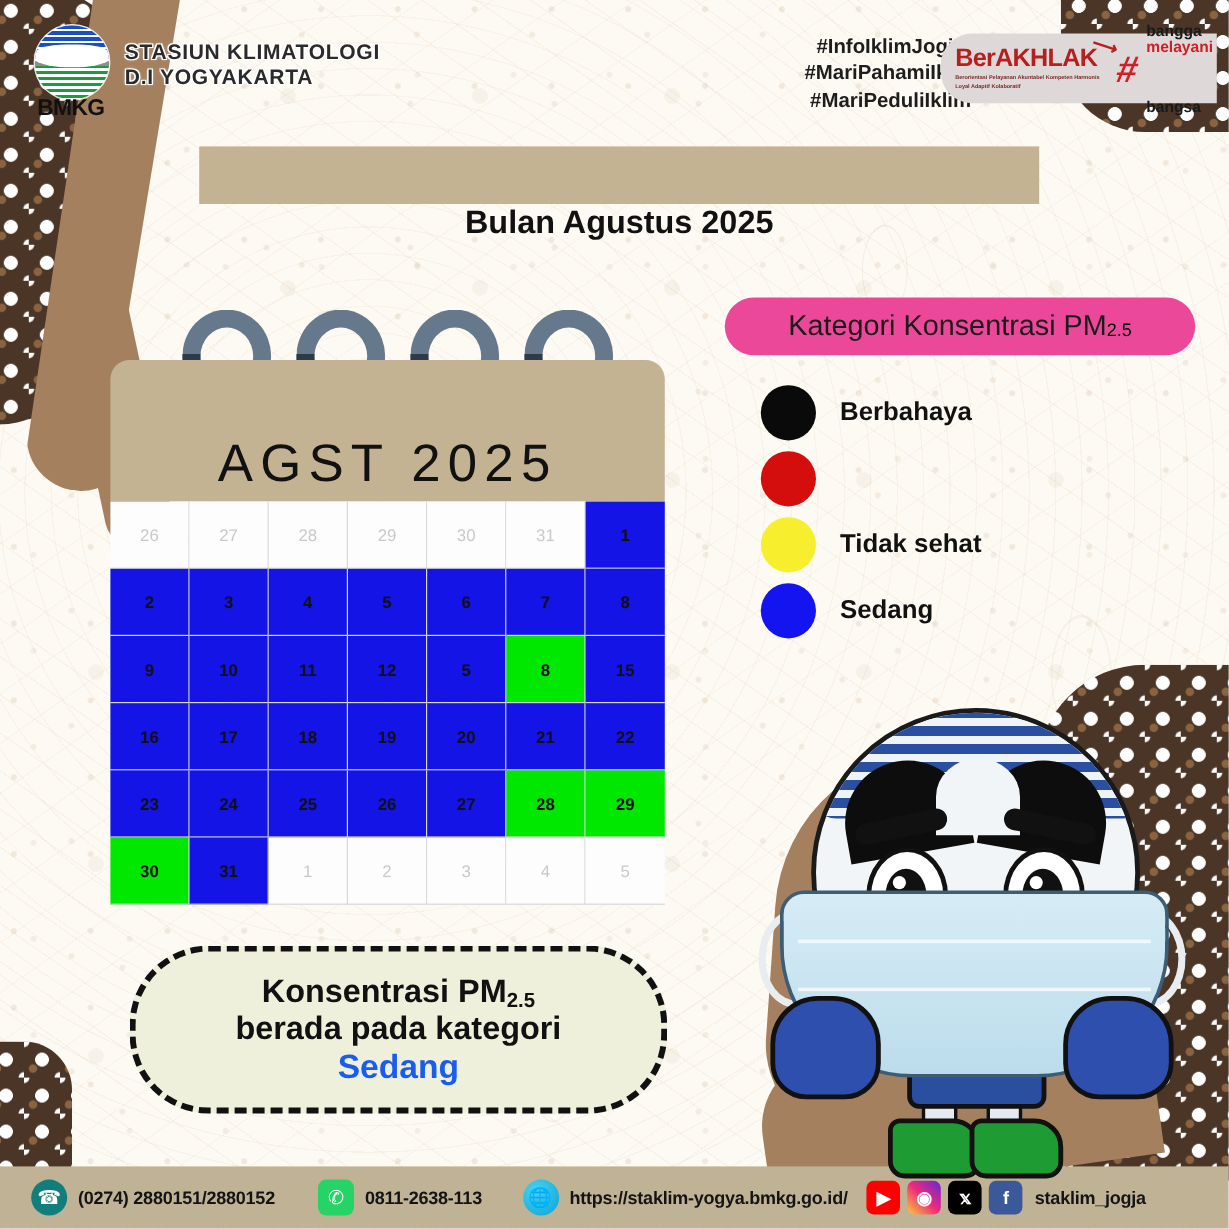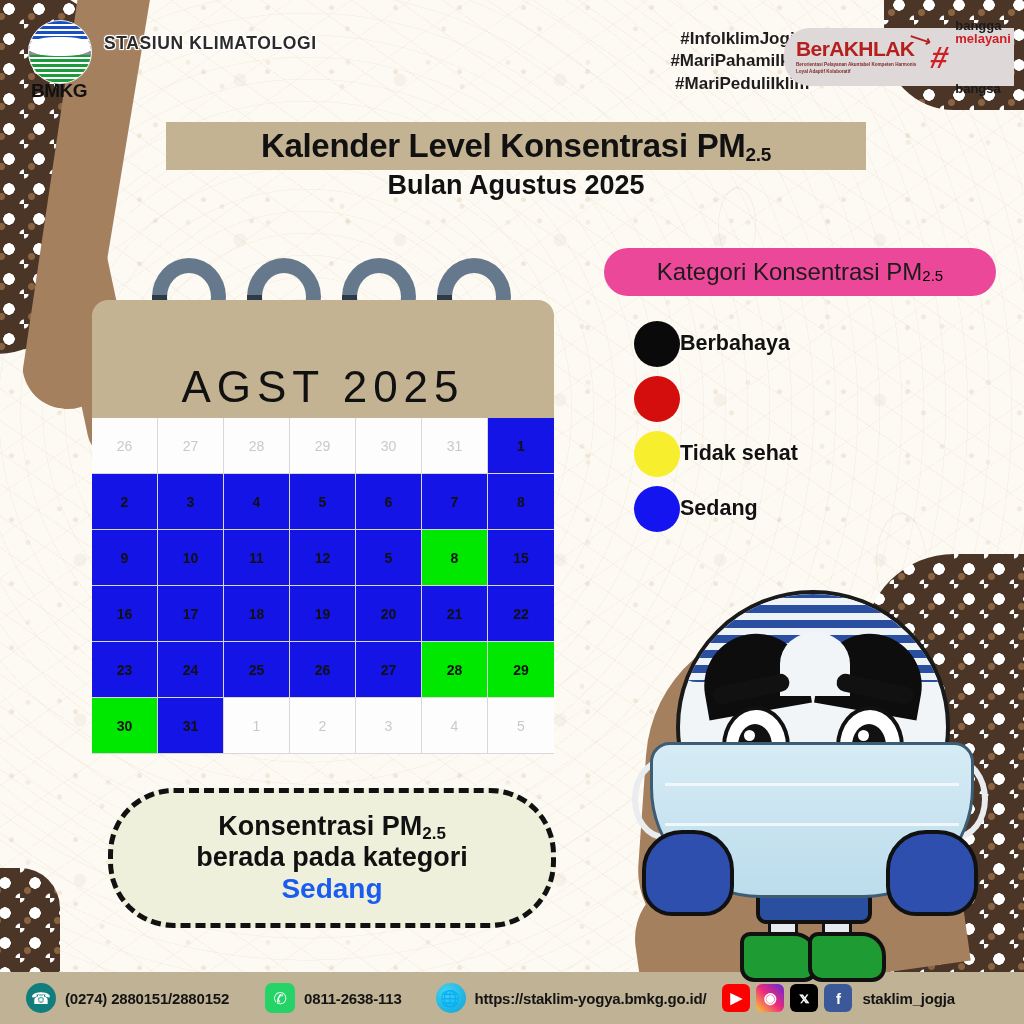--- a/index.html
+++ b/index.html
@@ -94,21 +94,21 @@
   .cell.out{background:#fdfdfd;color:#c9c9c9;font-weight:400;}
   .cell.sedang{background:#1414e6;color:#111;}
   .cell.baik{background:#00e800;color:#111;}
 
   
   .legend-pill{position:absolute;left:604px;top:248px;width:392px;height:48px;background:#ec4899;border-radius:24px;
       display:flex;align-items:center;justify-content:center;}
   .legend-pill span{font-size:24px;color:#1b1b1b;}
   .legend-pill sub{font-size:15px;vertical-align:baseline;position:relative;top:3px;}
   .legend{position:absolute;left:634px;top:316px;width:380px;}
-  .leg-row{display:flex;align-items:center;height:55px;}
+  .leg-row{display:flex;align-items:center;gap:20px;height:55px;}
   .leg-dot{width:46px;height:46px;border-radius:50%;flex:0 0 auto;}
   .leg-label{font-size:21.5px;font-weight:800;color:#111;}
 
   
   .mascot{position:absolute;left:636px;top:580px;width:348px;height:390px;}
   .m-head{position:absolute;left:40px;top:10px;width:266px;height:266px;border-radius:50%;background:#f2f5f7;border:4px solid #1a1a1a;overflow:hidden;z-index:3;}
   .m-band{position:absolute;left:-4px;top:-4px;width:280px;height:92px;background:
       repeating-linear-gradient(#2b4fa0 0 8px, #eef3f8 8px 15px);border-radius:140px 140px 40px 40px;}
   .m-hair{position:absolute;top:40px;width:104px;height:78px;background:#0d0d0d;border-radius:60px 60px 0 0;}
   .m-hair.l{left:22px;transform:rotate(-10deg);}
@@ -180,20 +180,21 @@
       <div class="bmkg-sky"></div>
       <div class="bmkg-land"></div>
       <div class="bmkg-bar"></div>
       <div class="bmkg-cloud"></div>
     </div>
     <div class="bmkg-text">BMKG</div>
   </div>
 
   <div class="org-name">
     <div>STASIUN KLIMATOLOGI</div>
+    <div>D.I YOGYAKARTA</div>
   </div>
 
   <div class="hashtags">
     <div>#InfoIklimJogja</div>
     <div>#MariPahamiIklim</div>
     <div>#MariPeduliIklim</div>
   </div>
 
   <div class="berakhlak">
     <div class="ba-left">
@@ -205,23 +206,20 @@
     </div>
     <div class="ba-hash">#</div>
     <div class="ba-right">
       <div class="ba-r1">bangga</div>
       <div class="ba-r2">melayani</div>
       <div class="ba-r3">bangsa</div>
     </div>
   </div>
 
   <div class="title-band"></div>
-  <div class="title-main">
-    <span>Kalender Level Konsentrasi PM</span><sub>2.5</sub>
-  </div>
   <div class="title-sub">Bulan Agustus 2025</div>
 
   <div class="cal">
     <div class="rings">
       <div class="ring" style="left:0">
           <i></i>
         </div>
       <div class="ring" style="left:95px">
           <i></i>
         </div>

